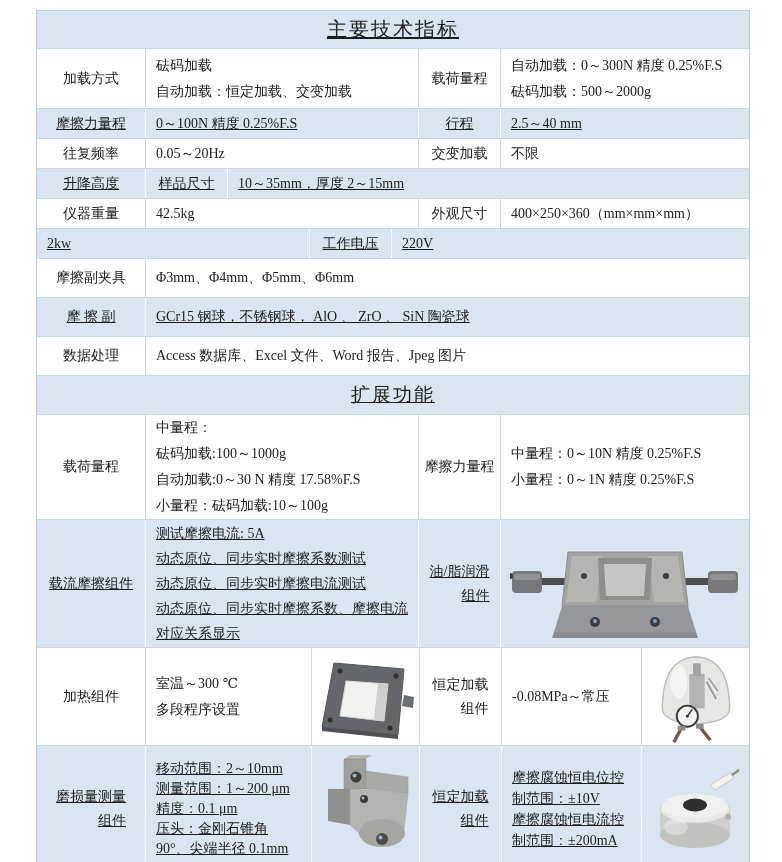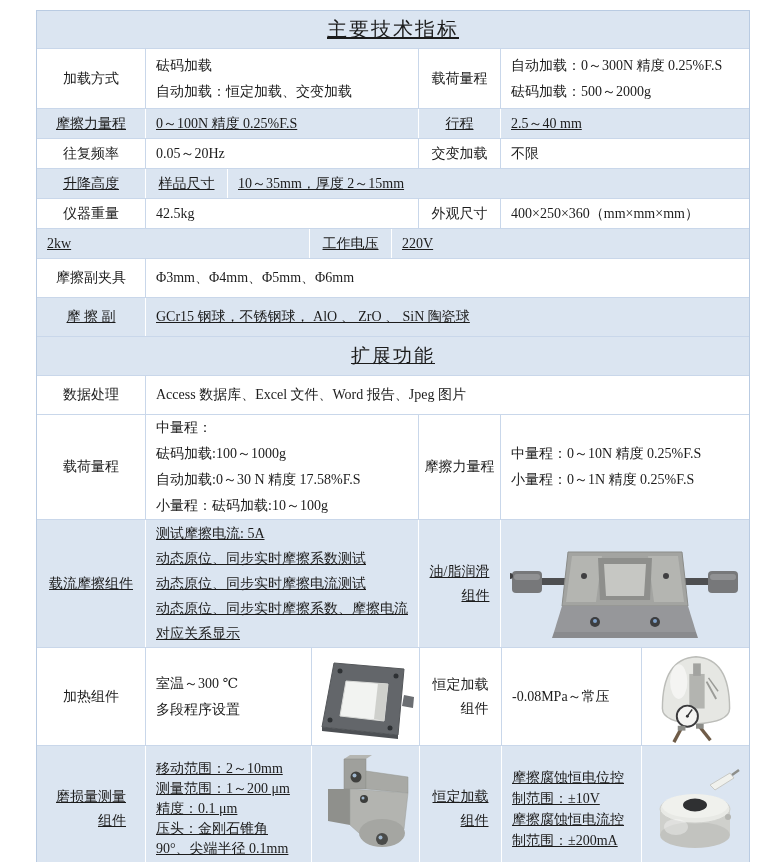--- a/index.html
+++ b/index.html
@@ -86,27 +86,27 @@
   </div>
 
   <div class="row h35">
     <div class="cell lab w1">摩擦副夹具</div>
     <div class="cell val w4">Φ3mm、Φ4mm、Φ5mm、Φ6mm</div>
   </div>
   <div class="row band h35">
     <div class="cell lab w1">摩 擦 副</div>
     <div class="cell val w4">GCr15 钢球，不锈钢球， AlO 、 ZrO 、 SiN 陶瓷球</div>
   </div>
-  <div class="row band h35">
-    <div class="cell hdr w4" style="font-size:19px;">扩展功能</div>
-  </div>
-
   <div class="row h35">
     <div class="cell lab w1">数据处理</div>
     <div class="cell val w4">Access 数据库、Excel 文件、Word 报告、Jpeg 图片</div>
+  </div>
+
+  <div class="row band h35">
+    <div class="cell hdr w4" style="font-size:19px;">扩展功能</div>
   </div>
 
   <div class="row h105">
     <div class="cell lab w1">载荷量程</div>
     <div class="cell val w2">中量程：
 砝码加载:100～1000g
 自动加载:0～30 N  精度 17.58%F.S
 小量程：砝码加载:10～100g</div>
     <div class="cell lab w3">摩擦力量程</div>
     <div class="cell val w4">中量程：0～10N  精度 0.25%F.S

